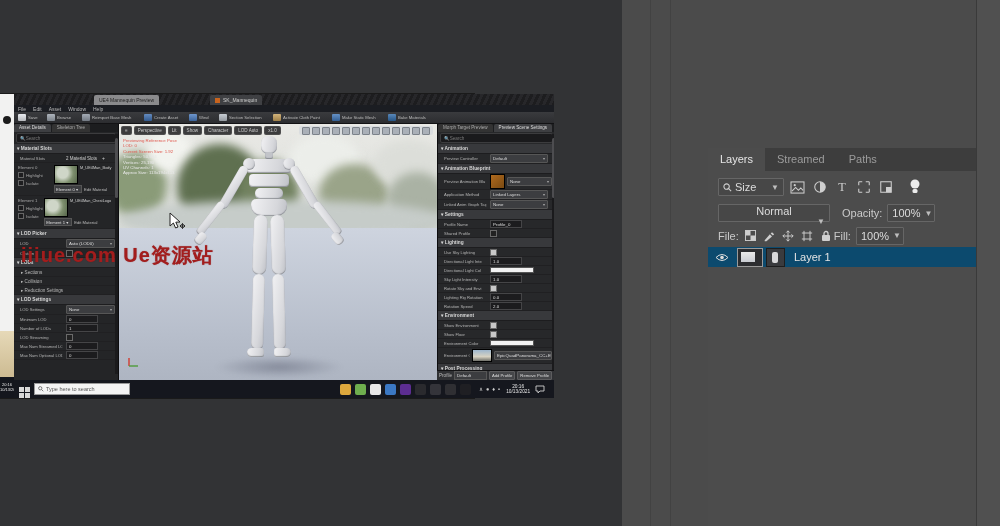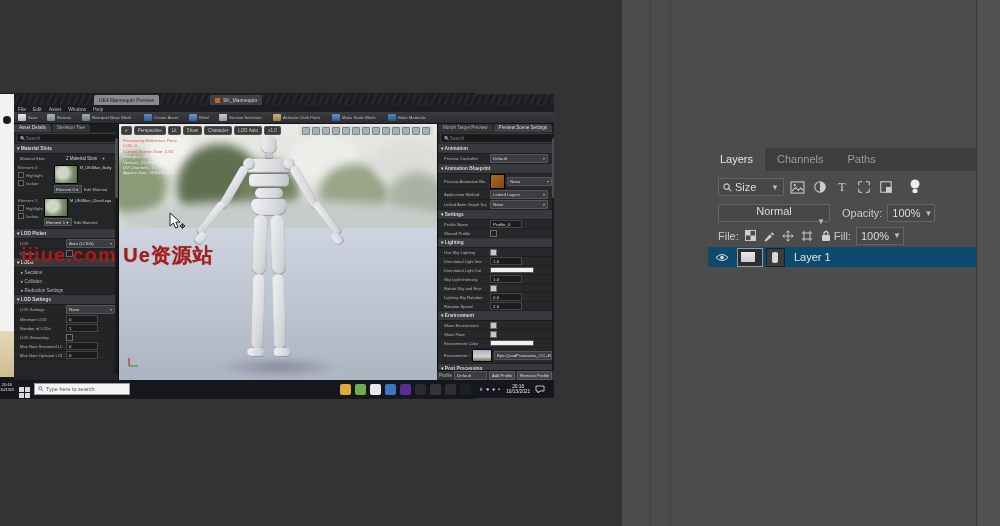--- a/index.html
+++ b/index.html
@@ -603,21 +603,21 @@
     <div class="watermark">iiiue.com Ue资源站</div>
   </div>
 
   <div class="dock-bg"></div>
   <div class="dock-line" style="left:650px;"></div>
   <div class="dock-line" style="left:670px;"></div>
 
   <div class="layers-panel">
     <div class="lp-tabs">
       <div class="lp-tab active">Layers</div>
-      <div class="lp-tab">Channels</div>
+      <div class="lp-tab">Streamed</div>
       <div class="lp-tab">Paths</div>
     </div>
     <div class="lp-menu">
       <svg width="14" height="10" viewBox="0 0 14 10">
           <path d="M1 2 h12 M1 5 h12 M1 8 h12" stroke="#cfcfcf" stroke-width="1.4"></path>
         </svg>
     </div>
 
     <div class="lp-row" style="top:28px;height:22px;padding-left:10px;">
       <div class="lp-box" style="width:66px;">

